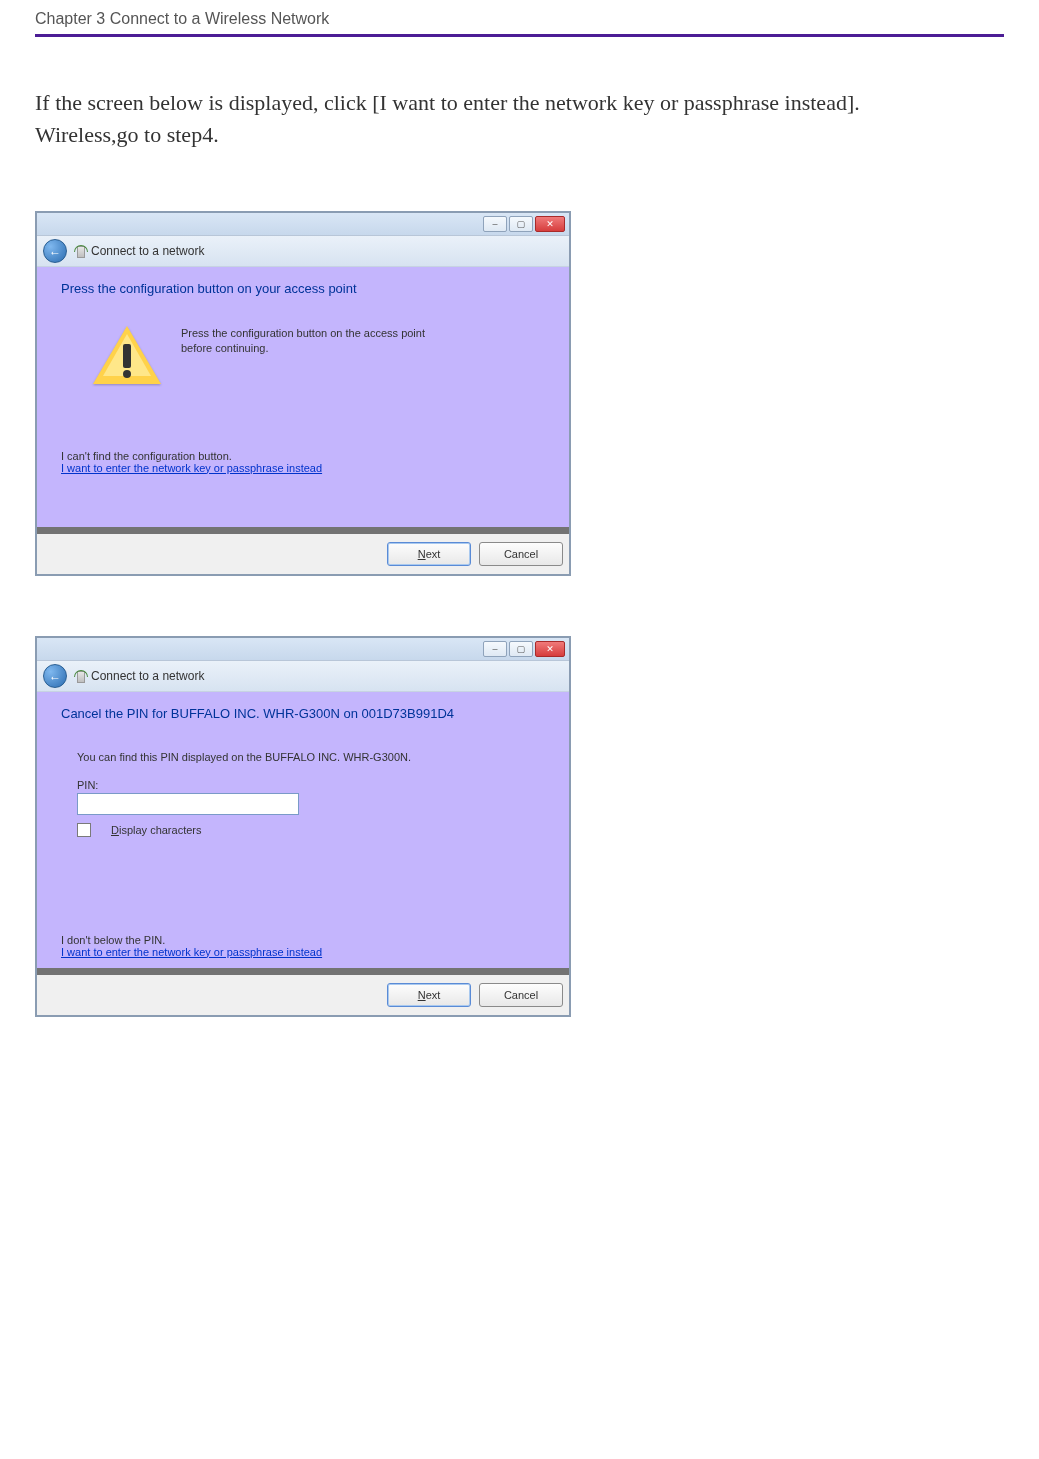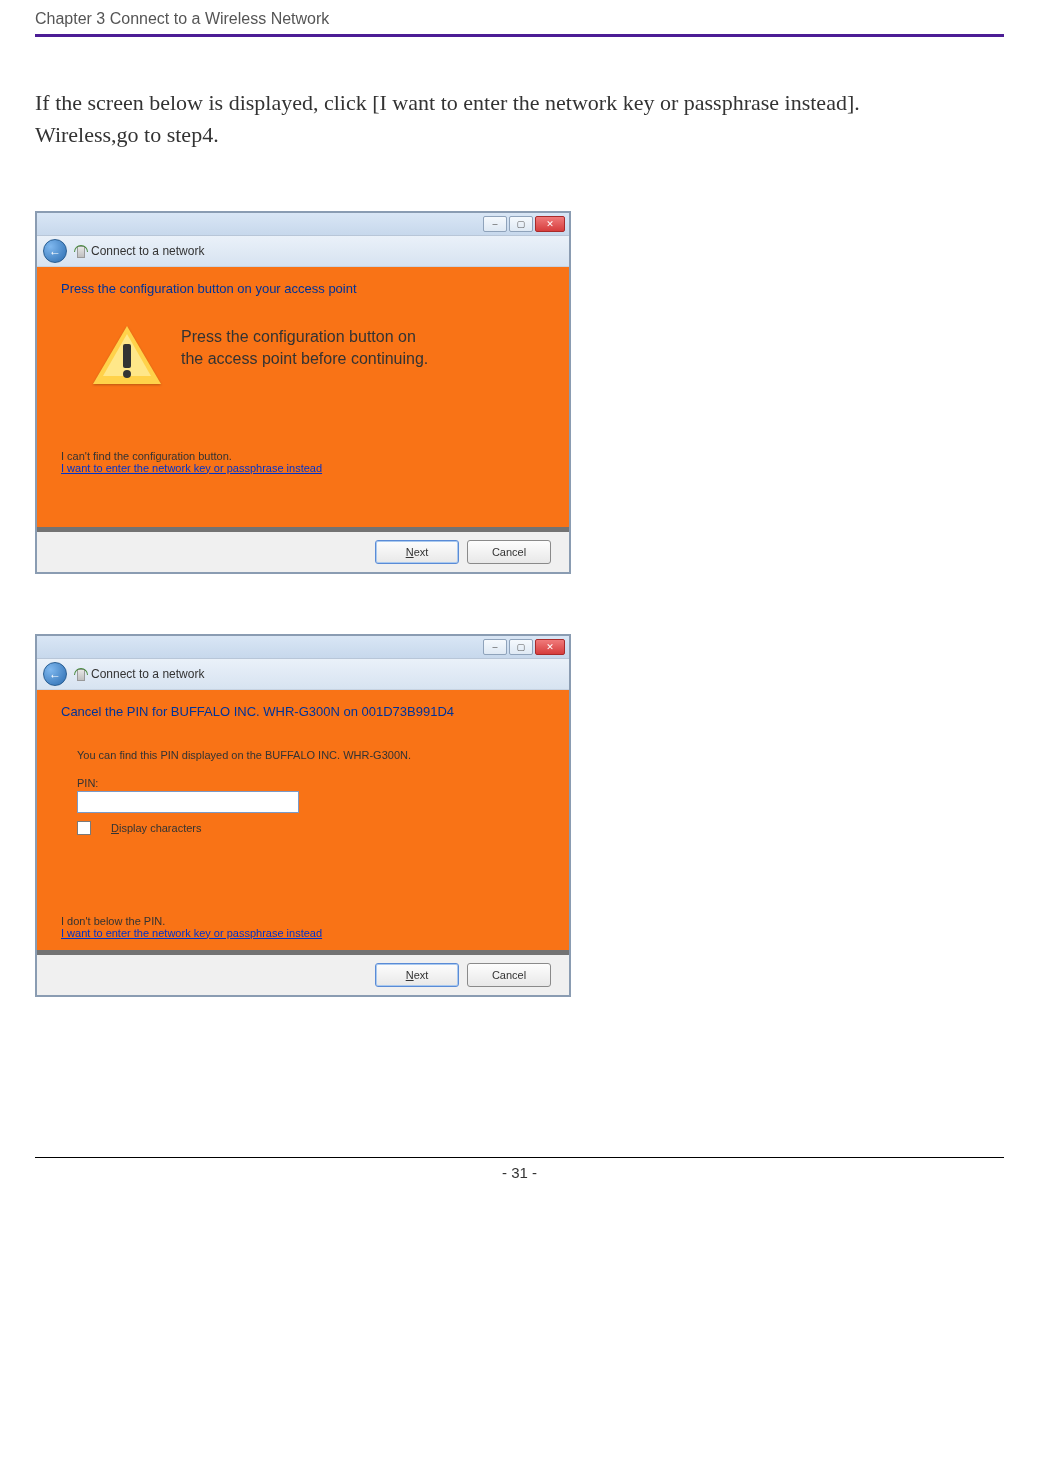--- a/index.html
+++ b/index.html
@@ -99,21 +99,21 @@
     position:absolute; left:4px; bottom:0; width:6px; height:10px;
     background: linear-gradient(#e6e6e6,#bfbfbf);
     border:1px solid #999;
   }
   .net-icon::after{
     content:"";
     position:absolute; left:1px; top:1px; width:12px; height:6px;
     border:1px solid #4a8a3e; border-bottom:none; border-radius: 10px 10px 0 0;
   }
   .dlg-body {
-    background: #f97316;
+    background: #c4b5fd;
     padding: 14px 24px 10px 24px;
     min-height: 260px;
     position: relative;
     box-sizing: border-box;
   }
   .heading-blue {
     color: #003399;
     font-size: 13px;
     margin-bottom: 30px;
   }
@@ -145,28 +145,28 @@
   }
   .warn-excl {
     position:absolute; top:18px; left:32px;
     width:8px; height:24px;
     background:#333; border-radius:2px;
   }
   .warn-dot{
     position:absolute; top:44px; left:32px;
     width:8px; height:8px; background:#333; border-radius:50%;
   }
-  .warn-text { color:#333; font-size:16px; line-height:1.4; max-width:250px; }
+  .warn-text { color:#333; font-size:11px; line-height:1.4; max-width:250px; }
   .smalltxt { color:#333; font-size:11px; }
   .linklike { color:#0033cc; text-decoration: underline; font-size:11px; cursor:pointer; }
-  .bottom-links{ margin-top: 10px; }
+  .bottom-links{ margin-top: 27px; }
   .button-bar {
     background: #f0f0f0;
-    border-top: 5px solid #737373;
-    padding: 8px 18px;
+    border-top: 7px solid #737373;
+    padding: 8px 6px;
     display: flex;
     justify-content: flex-end;
     gap: 8px;
   }
   .vbtn {
     min-width: 66px;
     height: 22px;
     font-size: 11px;
     border: 1px solid #8a8a8a;
     border-radius: 3px;
@@ -270,14 +270,13 @@
       </div>
     </div>
     <div class="button-bar">
       <div class="vbtn default">
         <span><span class="ul">N</span><span>ext</span></span>
       </div>
       <div class="vbtn">Cancel</div>
     </div>
   </div>
 
-  <div class="footer">- 31 -</div>
 </div>
 
 </body></html>

